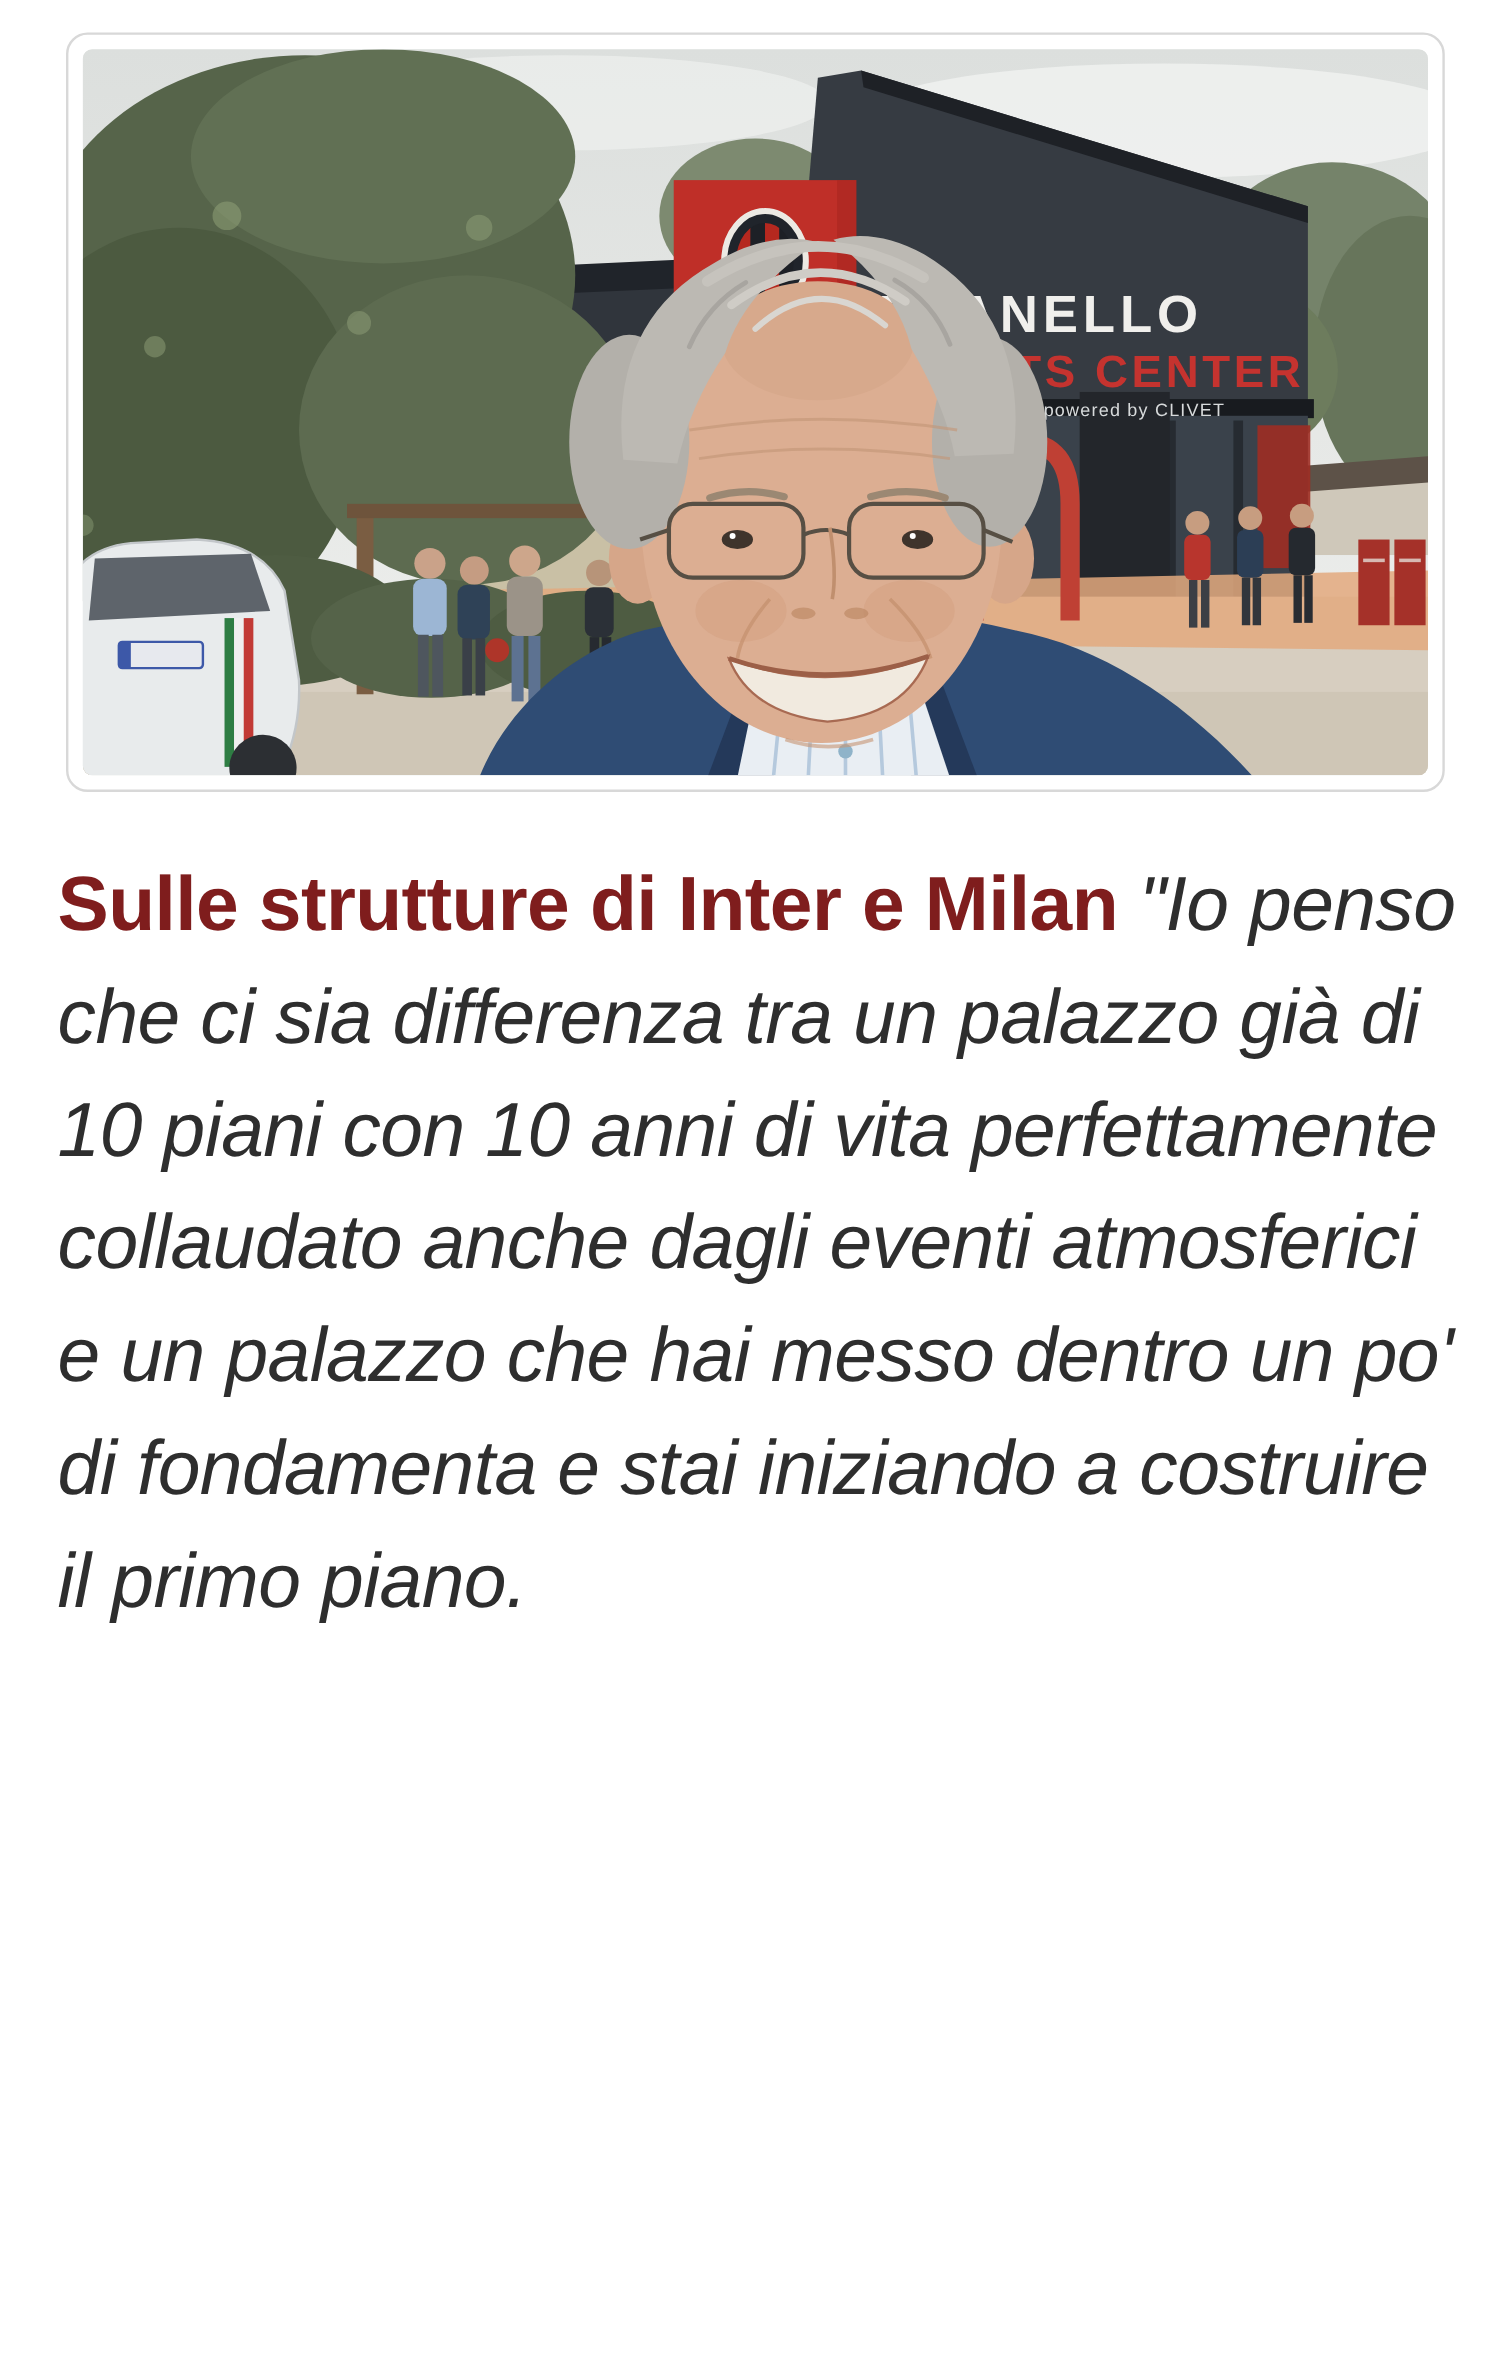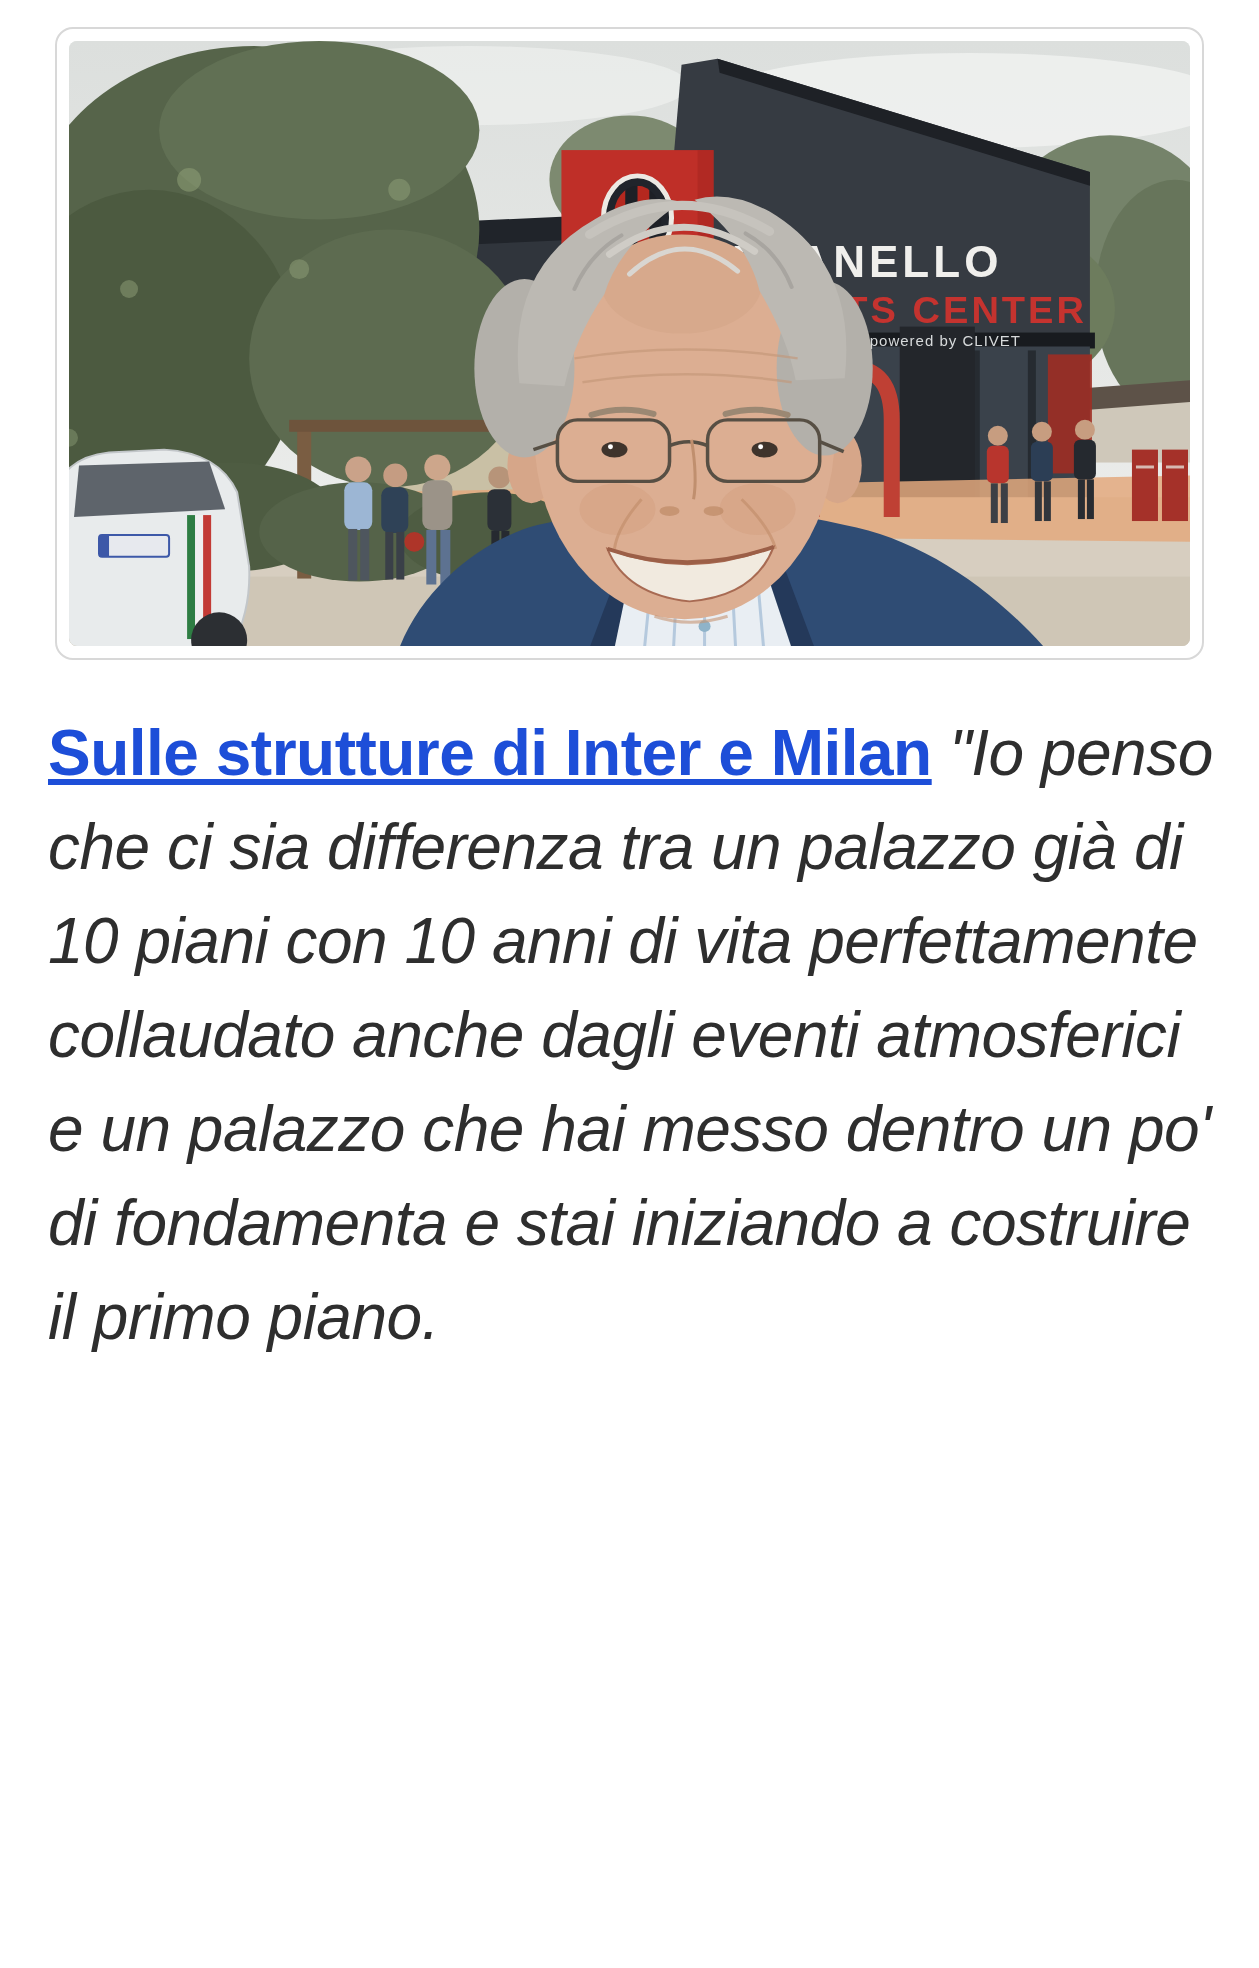--- a/index.html
+++ b/index.html
@@ -36,21 +36,21 @@
     padding: 0 45px 0 48px;
   }
   .para {
     margin: 53px 0 0 0;
     font-size: 64px;
     line-height: 94px;
     letter-spacing: -0.5px;
     color: #2e2e2e;
   }
   .para.second { margin-top: 46px; }
-  .para strong { font-weight: bold; color: #1d4ed8; text-decoration: underline; }
+  .para strong { font-weight: bold; color: #7f1d1d; }
   .para em { font-style: italic; color: #2e2e2e; }
   .sign-main {
     font-family: "Liberation Sans", sans-serif;
     font-weight: bold;
     font-size: 44px;
     letter-spacing: 4px;
     fill: #f0efec;
   }
   .sign-sub {
     font-family: "Liberation Sans", sans-serif;

